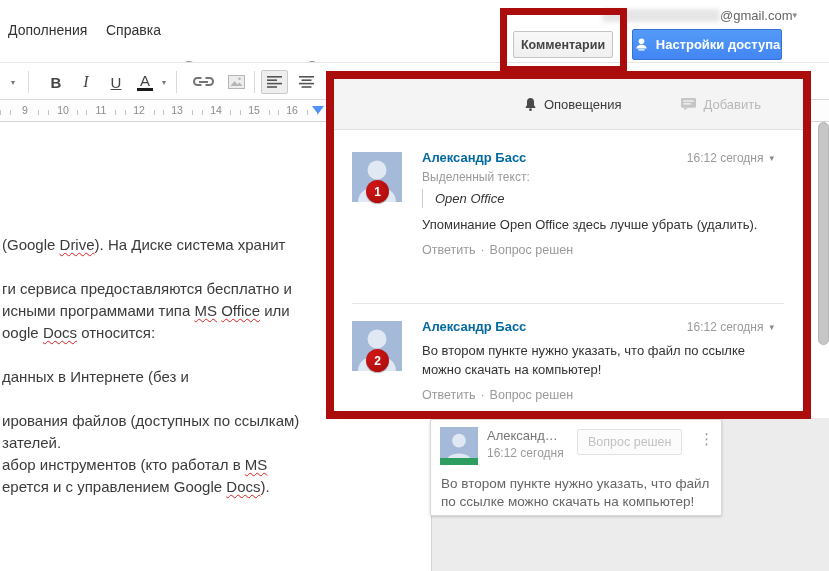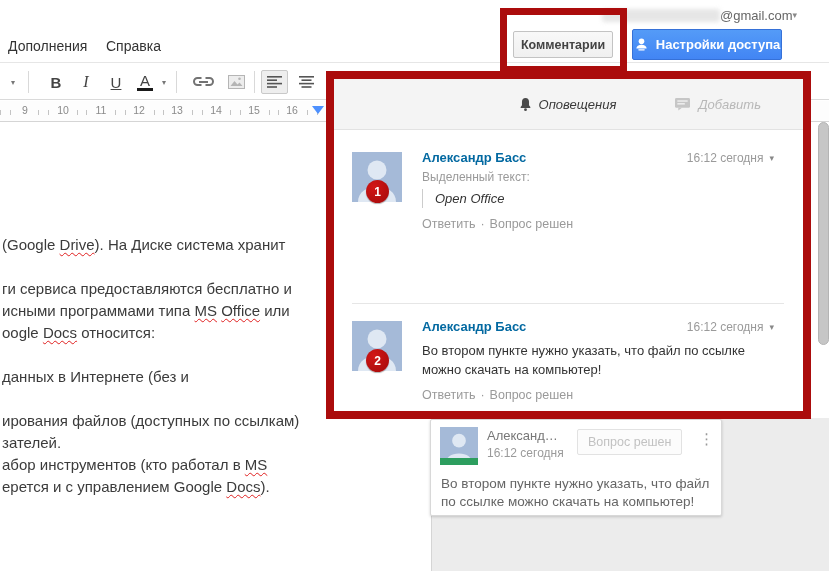--- a/index.html
+++ b/index.html
@@ -7,21 +7,21 @@
   body { font-family:"Liberation Sans", sans-serif; }
   #screen {
     position:relative; width:829px; height:571px; overflow:hidden; background:#fff;
   }
 
   
   .account { position:absolute; top:6px; right:32px; height:18px; display:flex; align-items:center; font-size:13px; color:#666; }
   .blur-blob { display:inline-block; width:118px; height:13px; background:#d9d9d9; border-radius:3px; filter:blur(2px); opacity:.65; }
   .caret { font-size:9px; color:#888; }
 
-  .menurow { position:absolute; top:38px; left:0; width:500px; height:20px; font-size:14px; }
+  .menurow { position:absolute; top:22px; left:0; width:500px; height:20px; font-size:14px; }
   .menu-item { position:absolute; top:0; color:#333; cursor:pointer; }
   .menu-addons { left:8px; }
   .menu-help { left:106px; }
   .save-status { position:absolute; top:0; left:185px; color:#9e9e9e;margin-top:36px; }
 
   .btn-comments {
     position:absolute; left:513px; top:31px; width:100px; height:27px;
     background:linear-gradient(#f8f8f8,#f0f0f0); border:1px solid #c3c3c3; border-radius:2px;
     font-size:12.5px; font-weight:bold; color:#444; display:flex; align-items:center; justify-content:center;
     font-family:"Liberation Sans", sans-serif;
@@ -71,21 +71,21 @@
   .mc-kebab { position:absolute; right:7px; top:10px; color:#999; font-size:15px; }
   .mc-body { position:absolute; left:10px; top:55px; width:272px; font-size:13.5px; color:#666; line-height:18px; }
 
   
   .scroll-thumb { position:absolute; left:818px; top:122px; width:11px; height:223px; background:#c6c6c6; border:1px solid #b4b4b4; border-radius:6px; }
 
   
   .panel { position:absolute; left:326px; top:71px; width:485px; height:348px;
     border:8px solid #ab0c0c; background:#fff; z-index:30; }
   .panel-header { position:absolute; left:0; top:0; width:469px; height:51px; background:#f4f4f4; border-bottom:1px solid #e2e2e2;
-    display:flex; align-items:center; justify-content:flex-end; gap:58px; padding-right:42px;font-style:italic; }
+    display:flex; align-items:center; justify-content:flex-end; gap:58px; padding-right:42px; }
   .ph-item { display:flex; align-items:center; gap:7px; font-size:13px; }
   .ph-notifications { color:#3a3a3a; }
   .ph-add { color:#b8b8b8; }
 
   .panel-comment { position:absolute; left:18px; width:430px; }
   .pc-avatar { position:absolute; left:0; top:2px; width:50px; height:50px; background:#a5bad8; }
   .pc-badge { position:absolute; left:14px; top:28px; width:23px; height:23px; border-radius:50%;
     background:radial-gradient(circle at 35% 30%, #d21616, #a30b0b); color:#fff; font-size:12px; font-weight:bold;
     display:flex; align-items:center; justify-content:center; box-shadow:0 1px 1px rgba(0,0,0,.3); }
   .pc-content { margin-left:70px; width:352px; }
@@ -263,20 +263,21 @@
       <div class="pc-content">
         <div class="pc-toprow">
           <span class="pc-name">Александр Басс</span>
           <span class="pc-time">
             <span>16:12 сегодня</span>
             <span class="caret">▾</span>
           </span>
         </div>
         <div class="pc-selected">Выделенный текст:</div>
         <div class="pc-quote">Open Office</div>
+        <div class="pc-body">Упоминание Open Office здесь лучше убрать (удалить).</div>
         <div class="pc-actions">
           <span>Ответить</span>
           <span>·</span>
           <span>Вопрос решен</span>
         </div>
       </div>
     </div>
 
     <div class="panel-divider" style="top:224px;"></div>
 

